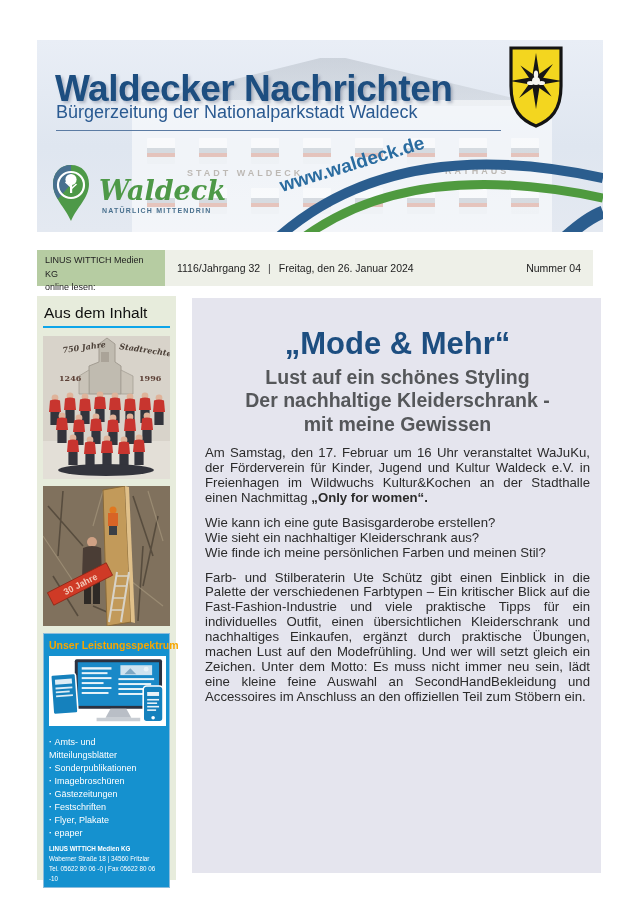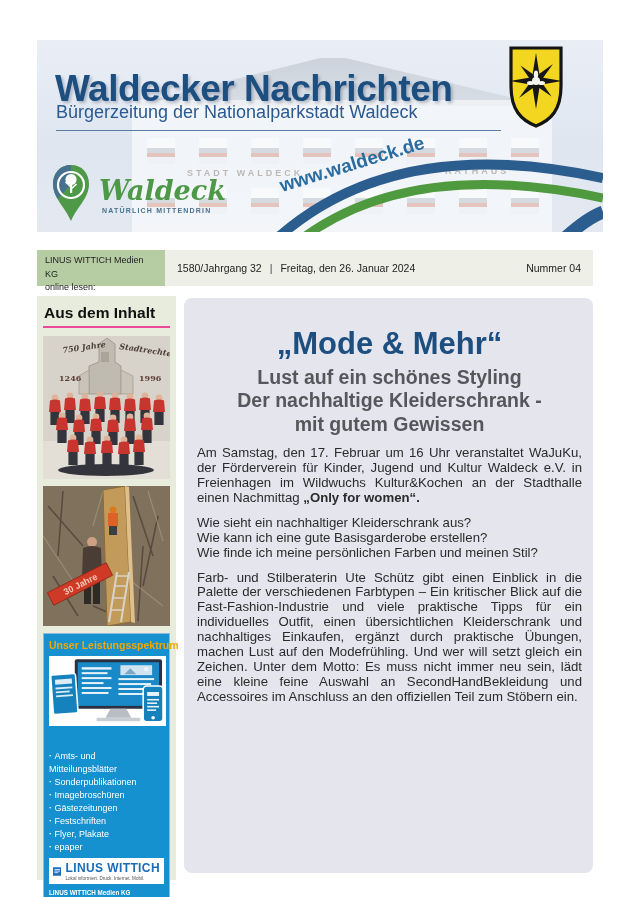--- a/index.html
+++ b/index.html
@@ -31,39 +31,39 @@
   .infobar{position:absolute;left:37px;top:250px;width:556px;height:36px;display:flex;}
   .pubbox{width:128px;background:#b6cca2;padding:4px 8px;box-sizing:border-box;font-size:9px;line-height:1.5;color:#222;}
   .pubbox b{font-weight:bold;}
   .issuebar{flex:1;background:#eef0e8;display:flex;align-items:center;padding:0 12px;font-size:10.5px;color:#222;}
   .issuebar .sep{margin:0 8px;color:#444;}
   .issuebar .num{margin-left:auto;}
 
   
   .sidebar{position:absolute;left:37px;top:296px;width:139px;height:584px;background:#e7ecdc;
            padding:6px 6px;box-sizing:border-box;}
-  .sb-head{font-size:15.5px;font-weight:bold;color:#101010;border-bottom:2px solid #ec4899;
+  .sb-head{font-size:15.5px;font-weight:normal;color:#101010;border-bottom:2px solid #0ea5e9;
            padding:2px 1px 4px 1px;margin:0 0 8px 0;}
   .ph{display:block;width:127px;}
   .adbox{margin-top:7px;width:127px;background:#1591cf;border:1px solid #8cbcdc;padding:4px 5px;box-sizing:border-box;}
   .ad-title{color:#f7a600;font-size:10.5px;font-weight:bold;text-align:center;margin:1px 0 5px 0;white-space:nowrap;}
   .ad-illus{background:#ffffff;width:117px;height:70px;}
-  .ad-list{list-style:none;margin:20px 0 4px 0;padding:0;}
+  .ad-list{list-style:none;margin:6px 0 4px 0;padding:0;}
   .ad-list li{font-size:9px;color:#fff;line-height:1.45;}
   .ad-list li::before{content:"· ";font-weight:bold;}
   .lw-box{background:#fff;padding:3px 4px;display:flex;align-items:center;gap:4px;margin:4px 0 4px 0;}
   .lw-text{display:flex;flex-direction:column;}
   .lw-name{font-size:12px;color:#1b6cb5;letter-spacing:.4px;font-weight:bold;white-space:nowrap;}
   .lw-tag{font-size:4.6px;color:#555;margin-top:1px;}
   .ad-contact{font-size:6.3px;color:#fff;line-height:1.55;}
   .ad-contact .c1{font-weight:bold;}
 
   
-  .main{position:absolute;left:184px;top:298px;width:409px;height:575px;background:#e5e5ee;
-        padding:28px 11px 0 13px;box-sizing:border-box;border-radius:8px;}
+  .main{position:absolute;left:192px;top:298px;width:409px;height:575px;background:#e5e5ee;
+        padding:28px 11px 0 13px;box-sizing:border-box;}
   .art-title{font-size:31px;font-weight:bold;color:#1d4e80;text-align:center;margin:0 0 4px 0;}
   .art-sub{font-size:19.5px;font-weight:bold;color:#55575a;text-align:center;line-height:1.2;}
   .main p{font-size:13.2px;color:#2b2b2b;line-height:1.13;margin:10px 0 0 0;text-align:justify;}
   .main p.qs{text-align:left;}
   .main .q{display:block;}
   .bold{font-weight:bold;}
 </style>
 </head>
 <body>
 
@@ -133,21 +133,21 @@
       <text x="55" y="51" font-size="7" font-weight="bold" letter-spacing="1.2" fill="#49708e">NATÜRLICH MITTENDRIN</text>
     </svg>
   </div>
 
   <div class="infobar">
     <div class="pubbox">
       <div>LINUS WITTICH Medien KG</div>
       <div><span>online lesen: </span><b>www.wittich.de</b></div>
     </div>
     <div class="issuebar">
-      <span>1580/Jahrgang 32</span>
+      <span>1116/Jahrgang 32</span>
       <span class="sep">|</span>
       <span>Freitag, den 26. Januar 2024</span>
       <span class="num">Nummer 04</span>
     </div>
   </div>
 
   <div class="sidebar">
     <div class="sb-head">Aus dem Inhalt</div>
 
     <svg class="ph" viewBox="0 0 127 143">
@@ -267,50 +267,38 @@
       </svg>
       <ul class="ad-list">
         <li>Amts- und Mitteilungsblätter</li>
         <li>Sonderpublikationen</li>
         <li>Imagebroschüren</li>
         <li>Gästezeitungen</li>
         <li>Festschriften</li>
         <li>Flyer, Plakate</li>
         <li>epaper</li>
       </ul>
-      <div class="lw-box">
-        <svg width="15" height="15" viewBox="0 0 15 15">
-          <rect width="15" height="15" fill="#1b6cb5"></rect>
-          <rect x="2.5" y="3" width="10" height="1.4" fill="#fff"></rect>
-          <rect x="2.5" y="6" width="10" height="1.4" fill="#fff"></rect>
-          <rect x="2.5" y="9" width="7" height="1.4" fill="#fff"></rect>
-        </svg>
-        <div class="lw-text">
-          <span class="lw-name">LINUS WITTICH</span>
-          <span class="lw-tag">Lokal informiert. Druck. Internet. Mobil.</span>
-        </div>
-      </div>
       <div class="ad-contact">
         <div class="c1">LINUS WITTICH Medien KG</div>
         <div>Waberner Straße 18 | 34560 Fritzlar</div>
         <div>Tel. 05622 80 06 -0 | Fax 05622 80 06 -10</div>
 
       </div>
     </div>
   </div>
 
   <div class="main">
     <h1 class="art-title">„Mode &amp; Mehr“</h1>
     <div class="art-sub">
       <div>Lust auf ein schönes Styling</div>
       <div>Der nachhaltige Kleiderschrank -</div>
-      <div>mit gutem Gewissen</div>
+      <div>mit meine Gewissen</div>
     </div>
     <p><span>Am Samstag, den 17. Februar um 16 Uhr veranstaltet WaJuKu, der Förderverein für Kinder, Jugend und Kultur Waldeck e.V. in Freienhagen im Wildwuchs Kultur&amp;Kochen an der Stadthalle einen Nachmittag </span><span class="bold">„Only for women“.</span></p>
     <p class="qs">
+      <span class="q">Wie kann ich eine gute Basisgarderobe erstellen?</span>
       <span class="q">Wie sieht ein nachhaltiger Kleiderschrank aus?</span>
-      <span class="q">Wie kann ich eine gute Basisgarderobe erstellen?</span>
       <span class="q">Wie finde ich meine persönlichen Farben und meinen Stil?</span>
     </p>
     <p>Farb- und Stilberaterin Ute Schütz gibt einen Einblick in die Palette der verschiedenen Farbtypen – Ein kritischer Blick auf die Fast-Fashion-Industrie und viele praktische Tipps für ein individuelles Outfit, einen übersichtlichen Kleiderschrank und nachhaltiges Einkaufen, ergänzt durch praktische Übungen, machen Lust auf den Modefrühling. Und wer will setzt gleich ein Zeichen. Unter dem Motto: Es muss nicht immer neu sein, lädt eine kleine feine Auswahl an SecondHandBekleidung und Accessoires im Anschluss an den offiziellen Teil zum Stöbern ein.</p>
   </div>
 
 </div>
 
 </body></html>

